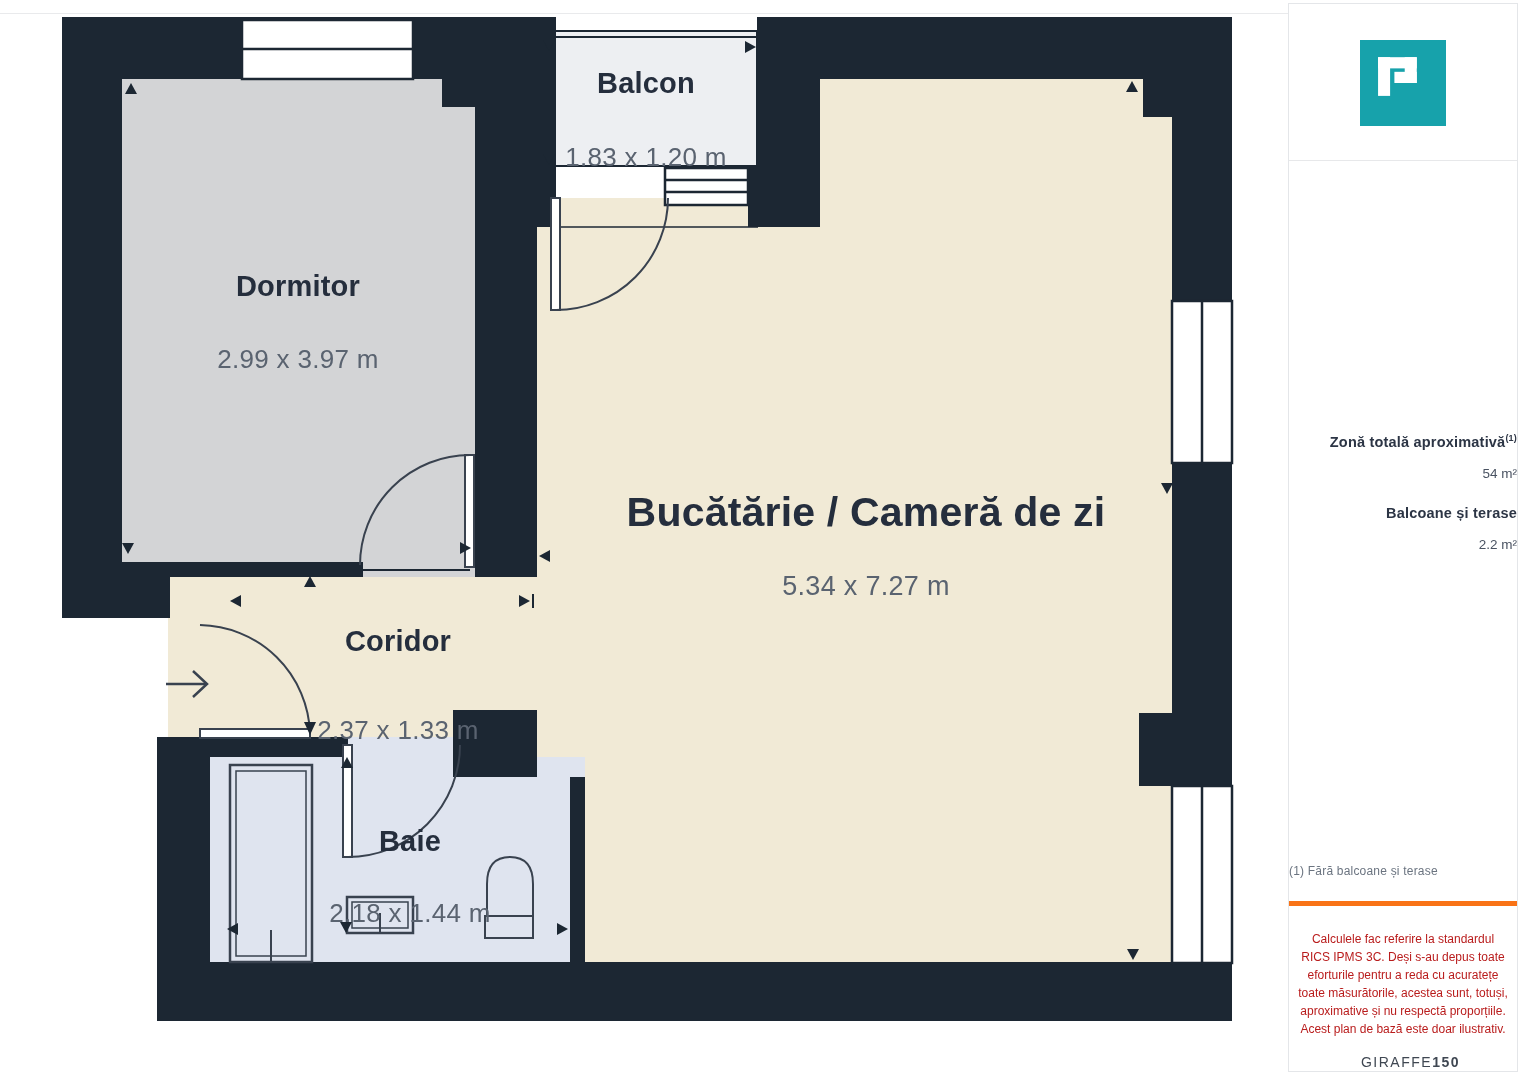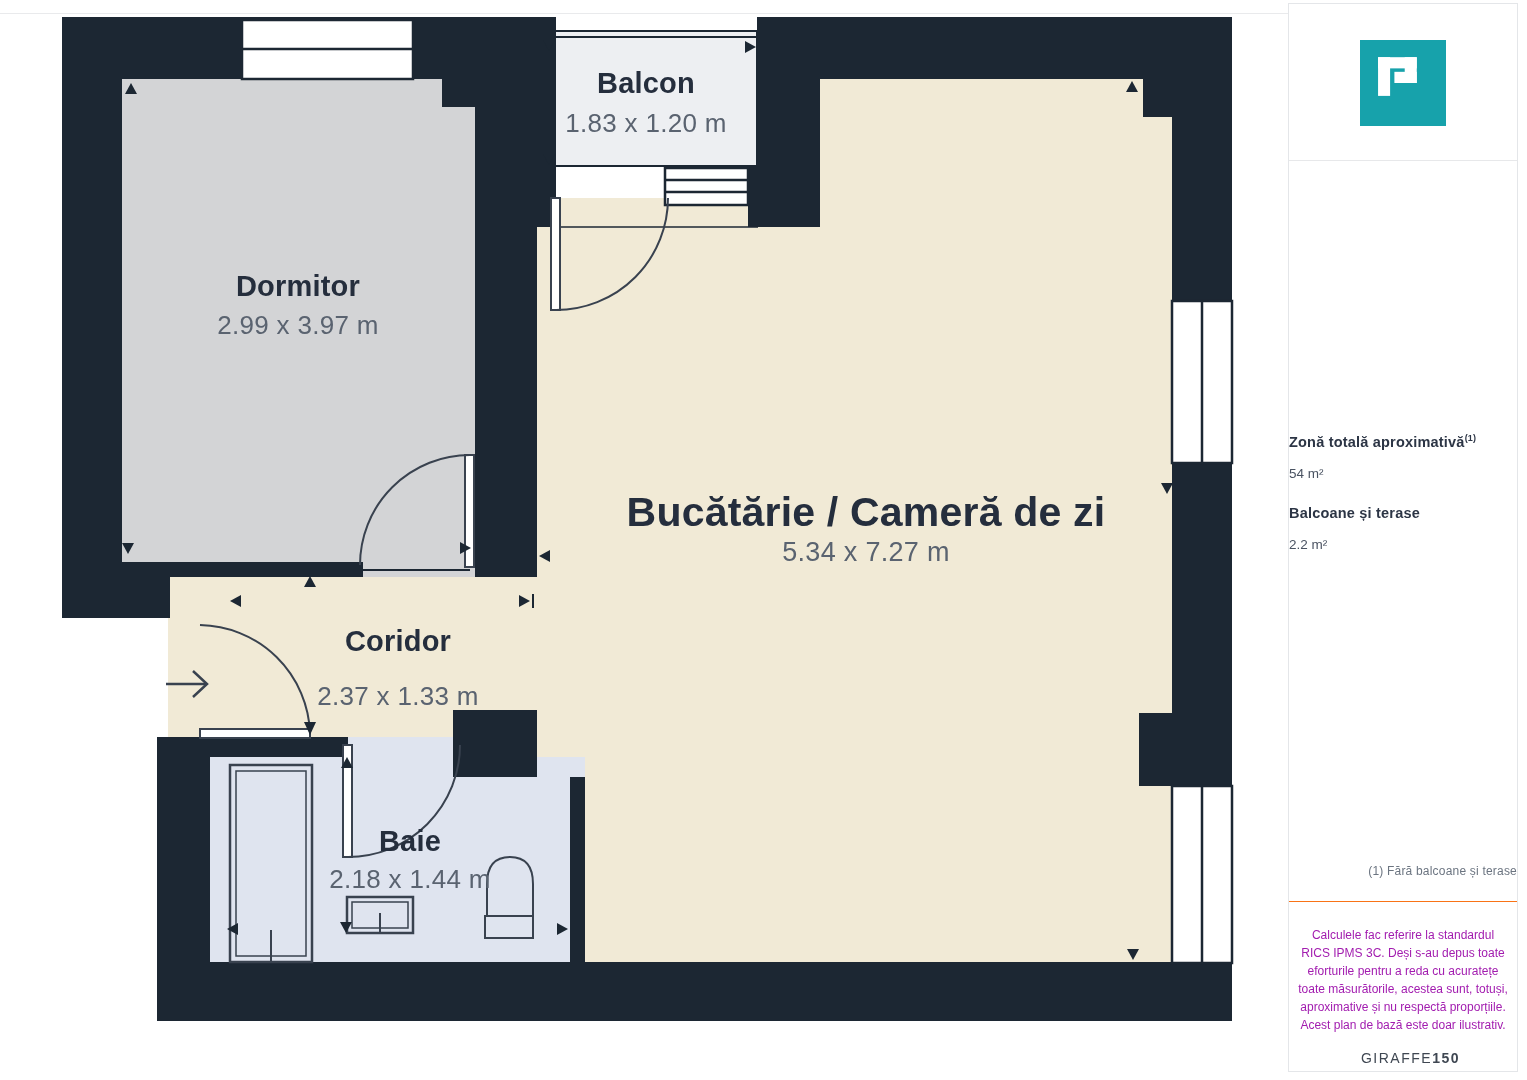--- a/index.html
+++ b/index.html
@@ -2,39 +2,39 @@
 <html><head>
 <meta charset="utf-8">
 <style>
   html,body{margin:0;padding:0;background:#ffffff;width:1527px;height:1080px;
     font-family:"Liberation Sans",sans-serif;overflow:hidden;}
   .page{position:relative;width:1527px;height:1080px;background:#fff;}
   .plan-topline{position:absolute;left:0;top:13px;width:1288px;height:1px;background:#e9eaec;}
   .plan{position:absolute;left:0;top:0;width:1288px;height:1080px;}
   .room-label{position:absolute;transform:translate(-50%,-50%);white-space:nowrap;text-align:center;}
   .rname{font-weight:700;color:#252e3d;letter-spacing:.2px;}
-  .rdims{font-weight:400;color:#5a6370;letter-spacing:.3px;}
+  .rdims{font-weight:400;color:#5a6370;letter-spacing:.3px;margin-top:34px;}
   .sz-name{font-size:29px;}
   .sz-dims{font-size:26px;}
   .sz-name-lg{font-size:41px;}
   .sz-dims-lg{font-size:27px;}
 
   .sidebar{position:absolute;left:1288px;top:3px;width:228px;height:1067px;
     background:#fff;border:1px solid #e4e6e9;display:flex;flex-direction:column;}
   .logo-section{height:156px;border-bottom:1px solid #e7e8ea;display:flex;align-items:flex-start;justify-content:center;}
   .logo{width:86px;height:86px;margin-top:36px;}
-  .area-section{height:680px;box-sizing:border-box;padding-top:272px;text-align:left;}
+  .area-section{height:680px;box-sizing:border-box;padding-top:272px;text-align:right;}
   .area-title{font-size:14.5px;font-weight:700;color:#2c3545;letter-spacing:.2px;}
   .area-title sup{font-size:9px;font-weight:700;}
   .area-value{font-size:13.5px;color:#4a5362;margin-top:16px;}
   .area-gap{height:24px;}
-  .footnote-section{height:60px;border-bottom:1px solid #f97316;display:flex;align-items:center;justify-content:flex-end;}
+  .footnote-section{height:60px;border-bottom:5px solid #f97316;display:flex;align-items:center;justify-content:flex-start;}
   .footnote{font-size:12px;color:#6b7480;letter-spacing:.2px;}
   .disclaimer-section{flex:1;box-sizing:border-box;padding:24px 6px 0 6px;text-align:center;}
-  .disclaimer{width:214px;margin:0 auto;font-size:12px;line-height:1.5;color:#a21caf;}
+  .disclaimer{width:214px;margin:0 auto;font-size:12px;line-height:1.5;color:#b91c1c;}
   .brand{margin-top:16px;font-size:14px;letter-spacing:1.5px;color:#3f4752;}
   .brand .b1{font-weight:400;margin-left:15px;}
   .brand .b2{font-weight:700;}
 </style>
 </head>
 <body>
 
 <div class="page">
   <div class="plan-topline"></div>
 

